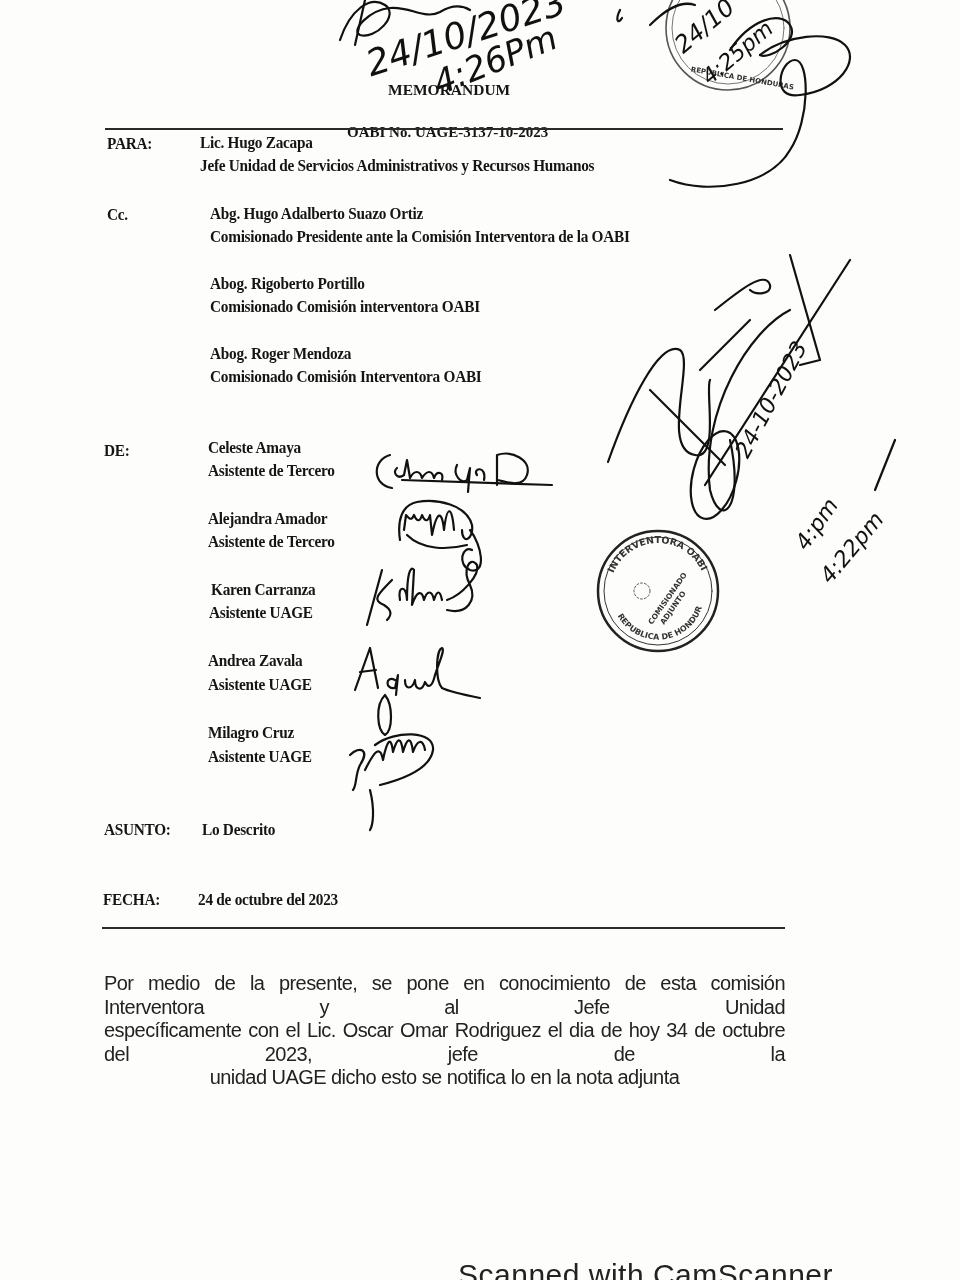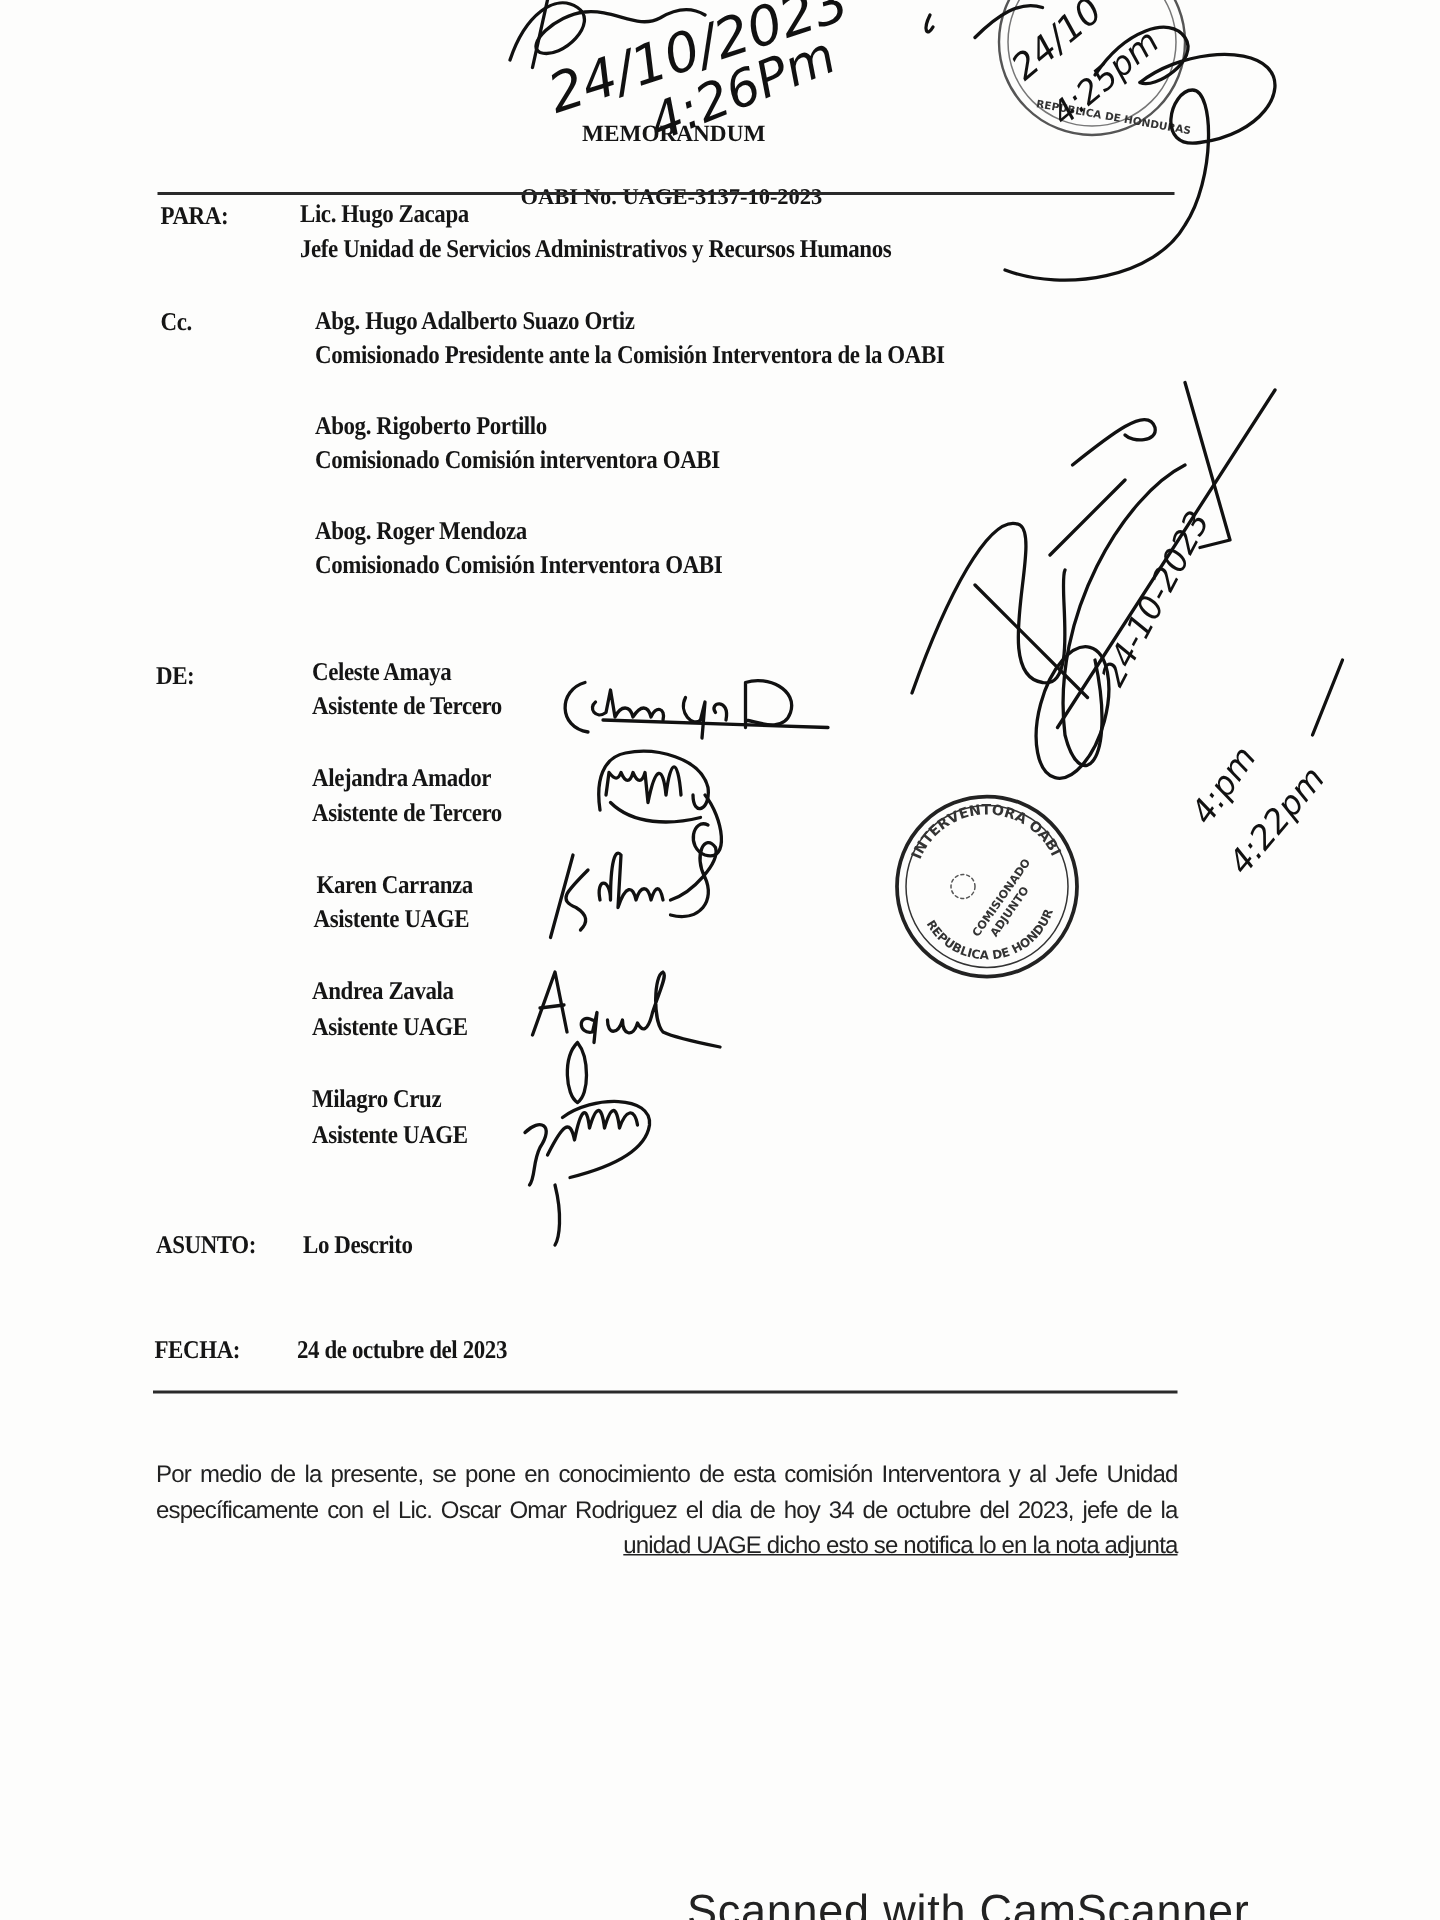--- a/index.html
+++ b/index.html
@@ -24,25 +24,25 @@
       font-family: "Liberation Serif", serif;
       font-weight: bold;
       font-size: 15.5px;
       white-space: nowrap;
       color: #151515;
     }
     .rule { position: absolute; height: 2px; background: #2a2a2a; }
     .body-text {
       position: absolute; left: 104px; top: 972px; width: 681px;
       font-family: "Liberation Sans Narrow", "Liberation Sans", sans-serif;
-      font-size: 16px; line-height: 23.5px; color: #222;
+      font-size: 20px; line-height: 23.5px; color: #222;
       text-align: justify;
       letter-spacing: -0.55px;
     }
-    .body-text .last { text-align: right; text-decoration: underline; }
+    .body-text .last { text-align: center; }
     .footer {
       position: absolute; left: 458px; top: 1258px;
       font-family: "Liberation Sans", sans-serif;
       font-size: 30px; color: #222; white-space: nowrap; letter-spacing: 0.5px;
     }
     svg.ink { position: absolute; overflow: visible; }
     .ink path, .ink ellipse, .ink circle { fill: none; stroke: #111; stroke-width: 2.2; stroke-linecap: round; stroke-linejoin: round; }
     .hand {
       position: absolute; font-family: "DejaVu Sans", sans-serif; color: #111;
       font-style: italic; white-space: nowrap;

